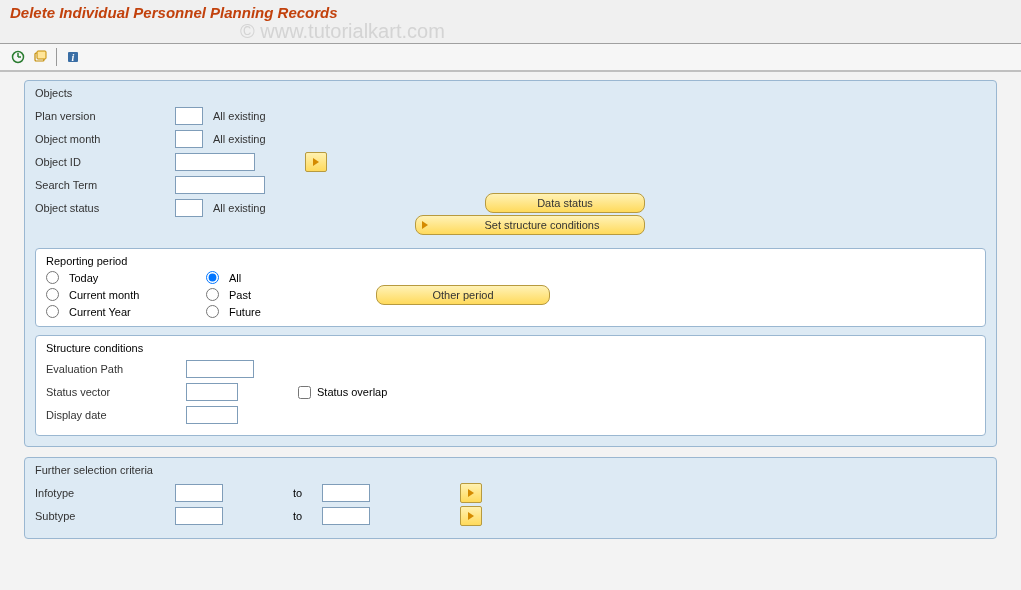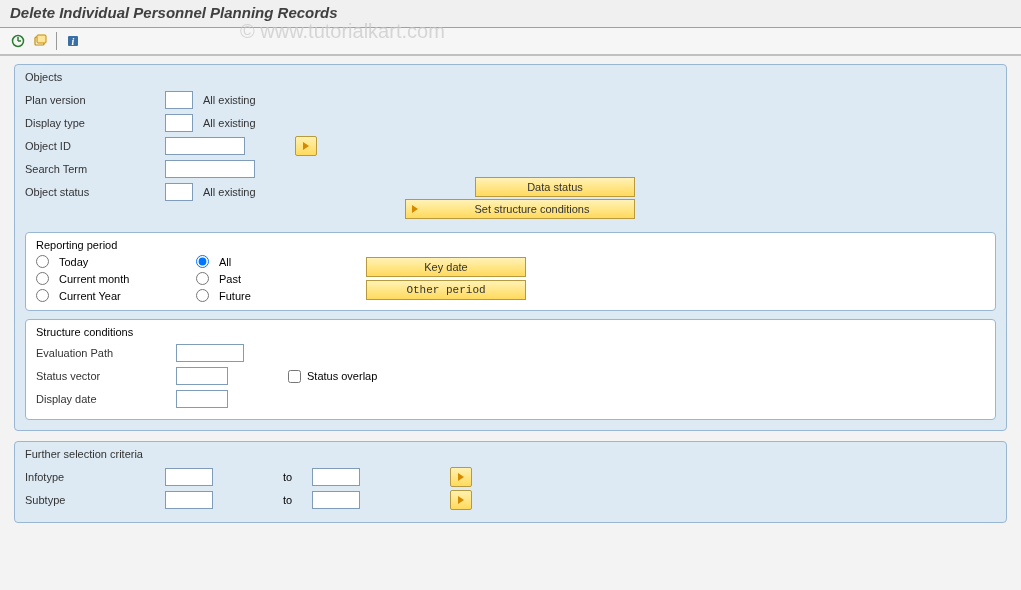--- a/index.html
+++ b/index.html
@@ -21,22 +21,22 @@
       pointer-events: none;
       z-index: 100;
     }
     .titlebar {
       background: #f0f0f0;
       border-bottom: 1px solid #a0a0a0;
       padding: 4px 10px;
       font-size: 15px;
       font-weight: bold;
       font-style: italic;
-      color: #404040;
-      height: 28px;
+      color: #c2410c;
+      height: 44px;
     }
     .toolbar {
       background: #f6f6f6;
       border-bottom: 2px solid #c0c0c0;
       padding: 3px 8px;
       height: 28px;
       display: flex;
       gap: 2px;
       align-items: center;
     }
@@ -44,21 +44,21 @@
       width: 20px; height: 20px;
       display: inline-flex;
       align-items: center;
       justify-content: center;
       border: 1px solid transparent;
       border-radius: 2px;
       cursor: pointer;
     }
     .tb-sep { width:1px; height:18px; background:#999; margin:0 4px; }
     .content {
-      padding: 8px 14px;
+      padding: 8px 24px;
     }
     .group {
       background:#ddeaf4;
       border:1px solid #9ab7d1;
       border-radius:4px;
       margin-bottom: 10px;
       padding: 6px 10px 10px 10px;
       position: relative;
     }
     .group-title {
@@ -91,21 +91,21 @@
       border-radius:2px;
       display:inline-flex;
       align-items:center;
       justify-content:center;
       cursor:pointer;
     }
     .yellow-btn {
       height:20px;
       background: linear-gradient(#fff2b6, #ffda5c);
       border:1px solid #b79a3f;
-      border-radius:0;
+      border-radius:8px;
       display:inline-flex;
       align-items:center;
       justify-content:center;
       cursor:pointer;
       font-size:11px;
       color:#333;
     }
     .subgroup {
       background:#ffffff;
       border:1px solid #9ab7d1;
@@ -170,21 +170,21 @@
 
   <div class="group" style="position:relative;">
     <div class="group-title">Objects</div>
 
     <div class="row">
       <span class="lbl">Plan version</span>
       <input class="inp inp-sm" style="">
       <span class="after-text">All existing</span>
     </div>
     <div class="row">
-      <span class="lbl">Display type</span>
+      <span class="lbl">Object month</span>
       <input class="inp inp-sm" style="">
       <span class="after-text">All existing</span>
     </div>
     <div class="row">
       <span class="lbl">Object ID</span>
       <input class="inp inp-md" style="width: 80px;">
       <span style="width:50px"></span>
       <div class="yellow-sq">
           <span class="icon-arrow-right"></span>
         </div>
@@ -218,24 +218,21 @@
       <div class="radio-grid">
         <label class="radio-item">
             <input type="radio" name="rp" style="">
             <span>Today</span>
           </label>
         <label class="radio-item">
             <input type="radio" name="rp" checked="" style="">
             <span>All</span>
           </label>
         <div style="grid-row: span 3;" class="btn-col">
-          <div class="yellow-btn" style="width:160px;">
-              <span>Key date</span>
-            </div>
-          <div class="yellow-btn" style="width:160px;font-family:Liberation Mono, monospace;">
+          <div class="yellow-btn" style="width:174px;">
               <span>Other period</span>
             </div>
         </div>
         <label class="radio-item">
             <input type="radio" name="rp" style="">
             <span>Current month</span>
           </label>
         <label class="radio-item">
             <input type="radio" name="rp" style="">
             <span>Past</span>

